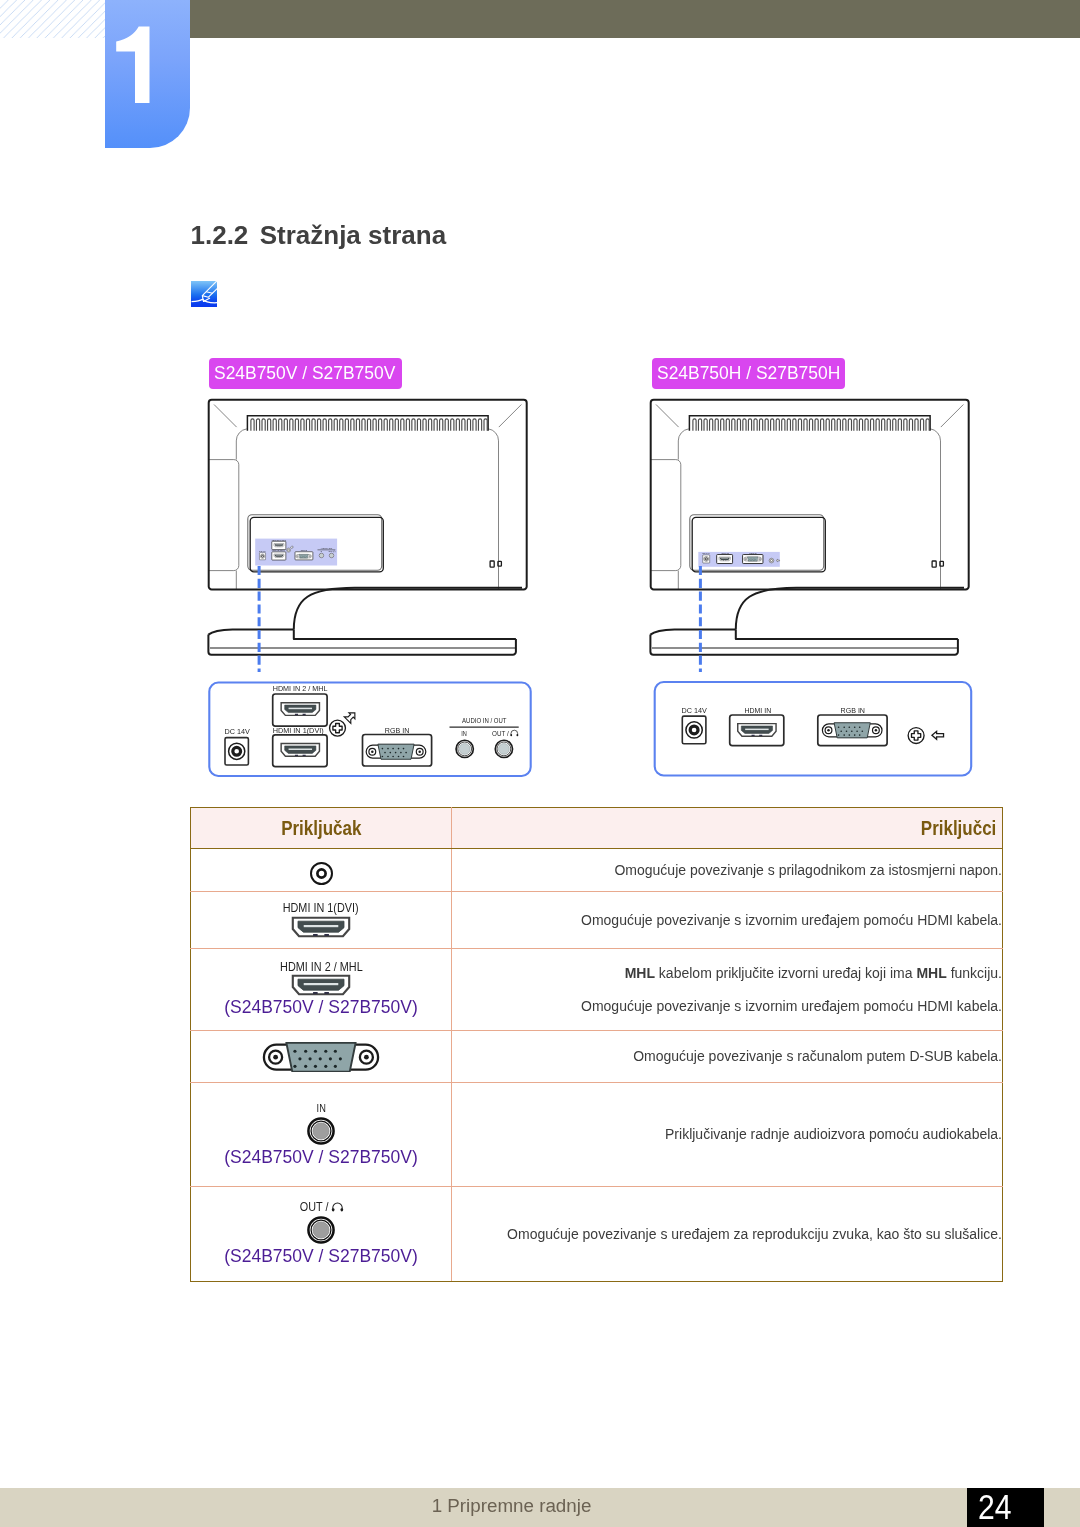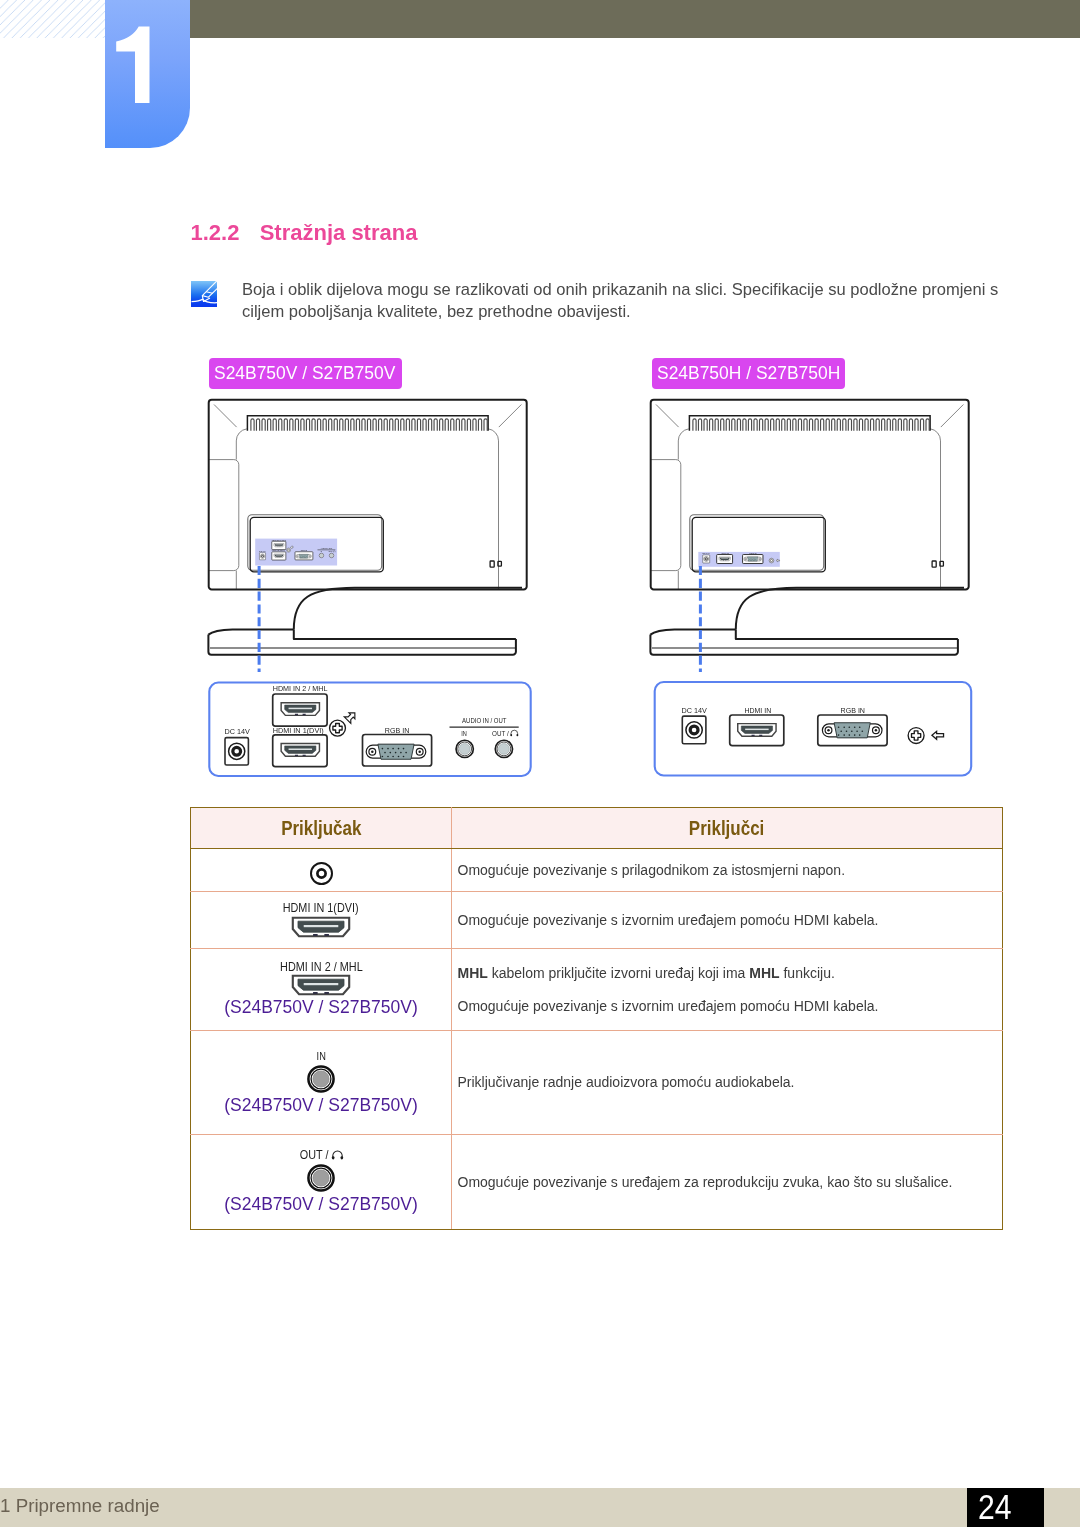--- a/index.html
+++ b/index.html
@@ -9,21 +9,21 @@
   .page{position:absolute;left:0;top:0;width:1080px;height:1527px;}
 
   
   .hdr-stripes{position:absolute;left:0;top:0;width:106px;height:38px;}
   .hdr-bar{position:absolute;left:106px;top:0;width:974px;height:38px;background:#6d6c59;}
   .hdr-badge{position:absolute;left:105px;top:0;width:85px;height:148px;}
   .hdr-title{position:absolute;left:226px;top:40.5px;color:#1b5cdc;
     font-size:35.6px;font-weight:bold;letter-spacing:-0.4px;}
 
   
-  .sec-head{position:absolute;left:190.5px;top:219.5px;color:#ec4899;font-size:22px;font-weight:bold;}
+  .sec-head{position:absolute;left:190.5px;top:219.5px;color:#404040;font-size:26px;font-weight:bold;}
   .sec-head .num{display:inline-block;width:69.2px;}
   .note-icon{position:absolute;left:191px;top:281px;width:26px;height:26px;}
   .note-text{position:absolute;left:242px;top:279px;width:762px;color:#4a4a4a;
     font-size:16.55px;line-height:22px;}
 
   
   .fig{position:absolute;}
   .fig-badge{position:absolute;height:30.5px;border-radius:4px;background:#d946ef;
      width:193px;overflow:hidden;}
   .fig-badge span{display:block;color:#fff;font-size:19px;line-height:30.5px;
@@ -38,36 +38,36 @@
   .tbl{position:absolute;left:190px;top:807px;width:813px;border-collapse:collapse;
        table-layout:fixed;}
   .tbl td,.tbl th{border:1px solid #e8a98e;padding:0;vertical-align:middle;}
   .tbl tr.hdr th{background:#fcefee;border-top:1.6px solid #8a6a15;
        border-bottom:1.6px solid #8a6a15;color:#7a5a10;font-size:19.6px;font-weight:bold;
        height:40px;vertical-align:middle;}
   .tbl tr.hdr th span{display:inline-block;transform:scaleX(0.866);}
   .tbl td.c1,.tbl th.c1{width:260px;}
   .tbl tr.last td{border-bottom:1.6px solid #8a6a15;}
   .tbl td:first-child,.tbl th:first-child{border-left:1.6px solid #8a6a15;}
-  .tbl td:last-child,.tbl th:last-child{border-right:1.6px solid #8a6a15;}
+  .tbl td:last-child,.tbl th:last-child{border-right:1.6px solid #8a6a15;text-align:right;}
   .tbl td.c1{text-align:center;}
   .tbl td.c2{padding:0 0 0 5.5px;color:#3c3c3c;font-size:14px;line-height:33px;}
   .tbl td.c2 p{margin:0;}
   .tbl .sub{font-size:17.5px;color:#4c1d95;margin-top:1px;}
   .tbl .caplbl{font-size:12.2px;color:#1f1f1f;line-height:13px;}
   .tbl .caplbl>span{display:inline-block;transform:scaleX(0.89);}
   .tbl .caplbl.small{font-size:10.4px;}
 
   
   .ftr-bar{position:absolute;left:0;top:1488px;width:1080px;height:39px;background:#d9d4c2;}
   .ftr-num{position:absolute;left:967px;top:1488px;width:77px;height:39px;background:#000000;}
   .ftr-num span{display:block;text-align:center;color:#fff;font-size:35px;line-height:1;
     transform:scaleX(0.86);position:absolute;left:0;top:1px;width:55.5px;}
-  .ftr-txt{position:absolute;left:0;top:1488px;width:951px;height:39px;text-align:left;
-    color:#6b6253;font-size:18.8px;line-height:35px;}
+  .ftr-txt{position:absolute;left:0;top:1488px;width:951px;height:39px;text-align:center;
+    color:#6b6253;font-size:18.8px;line-height:35px;padding-left:36px;}
 </style>
 </head>
 <body>
 
 <div class="page">
 
   <div class="hdr-stripes">
     <svg width="106" height="38" viewBox="0 0 106 38">
       <defs>
         <pattern id="stripes" width="8.3" height="8.3" patternUnits="userSpaceOnUse">
@@ -109,21 +109,20 @@
       <rect x="0" y="0" width="26" height="26" fill="url(#noteGrad)"></rect>
       <g fill="none" stroke="#ffffff" stroke-width="1.15" stroke-linejoin="round">
         <path d="M12.6,21.0 L11.3,14.6 L26.6,-0.8"></path>
         <path d="M11.3,14.6 L17.4,16.2 L30.6,3.2"></path>
         <path d="M15.2,10.7 L21.6,12.2"></path>
         <path d="M12.5,20.6 L19.0,17.0"></path>
       </g>
       <path d="M0.5,20.6 C5.0,20.4 9.0,19.9 11.5,18.2 C14.5,21.4 19.5,22.0 26,21.7" fill="none" stroke="#ffffff" stroke-width="1.25"></path>
     </svg>
   </div>
-  <div class="note-text">Boja i oblik dijelova mogu se razlikovati od onih prikazanih na slici. Specifikacije su podložne promjeni s ciljem poboljšanja kvalitete, bez prethodne obavijesti.</div>
 
   <svg width="0" height="0" style="position:absolute" aria-hidden="true">
     <defs>
 
       <symbol id="sym-hdmi" viewBox="0 0 40 14.13" overflow="visible" preserveAspectRatio="none">
         <path d="M0.75,0.75 H39.25 V8.45 L35.0,13.38 H5.0 L0.75,8.45 Z" fill="#ffffff" stroke="#454545" stroke-width="1.45" stroke-linejoin="miter"></path>
         <path d="M4.3,3.1 H35.7 V7.5 L32.0,10.6 H8.0 L4.3,7.5 Z" fill="#434d4f" stroke="#3a4446" stroke-width="0.55"></path>
         <rect x="8.2" y="5.7" width="23.6" height="1.5" fill="#dde3e4"></rect>
         <path d="M14.6,12.55 h3.1 M22.3,12.55 h3.1" stroke="#2f2f44" stroke-width="1.35"></path>
       </symbol>
@@ -496,20 +495,30 @@
           <svg width="60" height="22" viewBox="0 0 60 22" style="display:block;margin:0 auto">
             <use href="#sym-hdmi" x="0.7" y="0.65" width="58.6" height="20.7"></use>
           </svg>
           <div class="sub">(S24B750V / S27B750V)</div>
         </td>
         <td class="c2">
           <p><b>MHL</b> kabelom priključite izvorni uređaj koji ima <b>MHL</b> funkciju.</p>
           <p>Omogućuje povezivanje s izvornim uređajem pomoću HDMI kabela.</p>
         </td>
       </tr>
+      <tr style="height:52px">
+        <td class="c1">
+          <svg width="118" height="30" viewBox="0 0 118 30" style="display:block;margin:0 auto">
+            <use href="#sym-dsub" x="0.2" y="0.2" width="117.6" height="29.9"></use>
+          </svg>
+        </td>
+        <td class="c2">
+            <p>Omogućuje povezivanje s računalom putem D-SUB kabela.</p>
+          </td>
+      </tr>
       <tr style="height:104px">
         <td class="c1">
           <div class="caplbl small"><span>IN</span></div>
           <svg width="30" height="30" viewBox="0 0 30 30" style="display:block;margin:1px auto 0">
             <use href="#sym-jack-grey" x="1.1" y="1.1" width="27.8" height="27.8"></use>
           </svg>
           <div class="sub">(S24B750V / S27B750V)</div>
         </td>
         <td class="c2">
             <p>Priključivanje radnje audioizvora pomoću audiokabela.</p>

